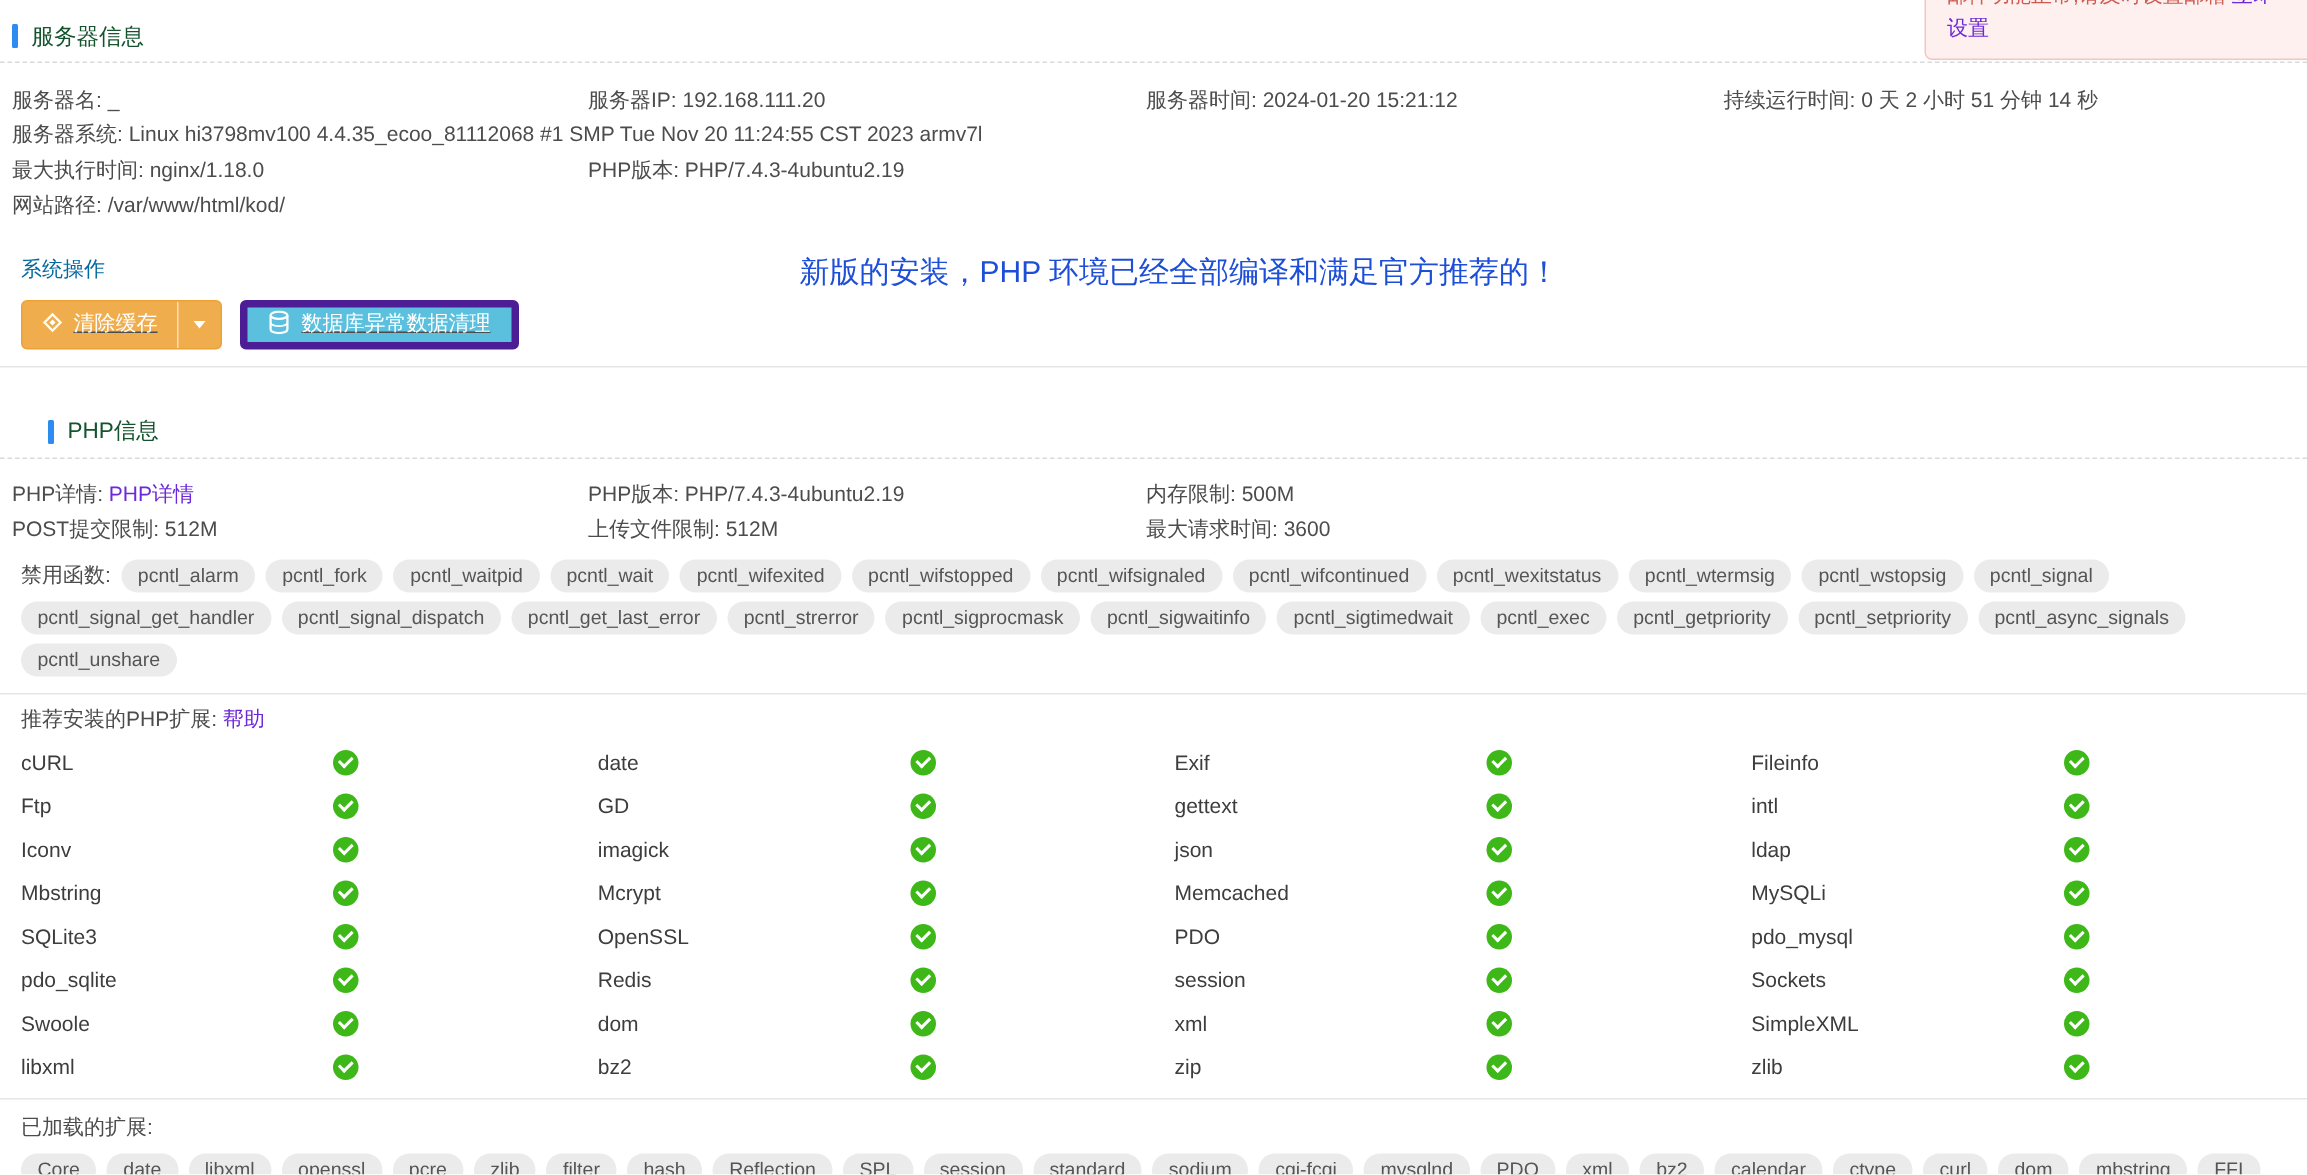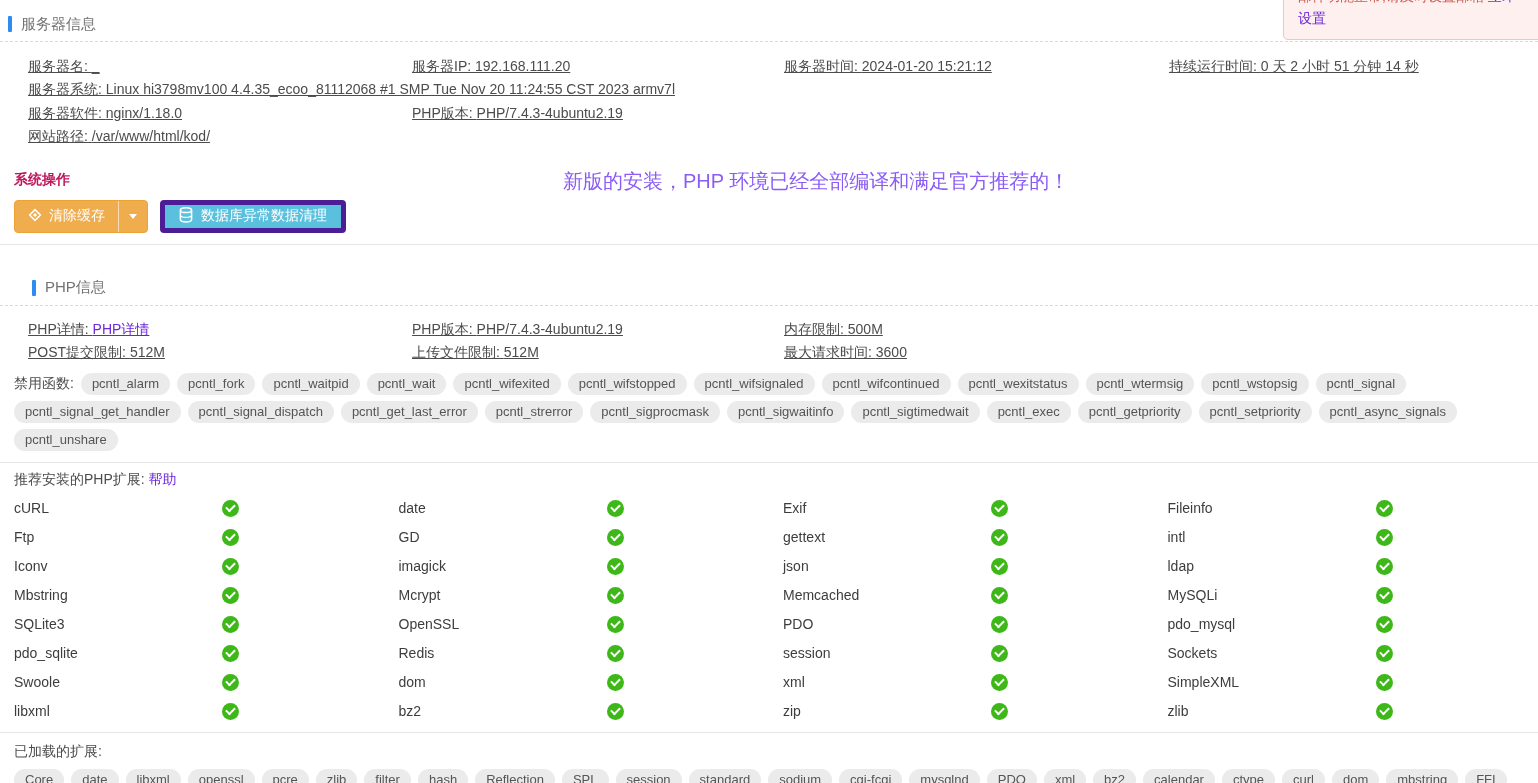--- a/index.html
+++ b/index.html
@@ -4,40 +4,40 @@
 <style>
   * { margin:0; padding:0; box-sizing:border-box; }
   html,body { background:#fff; }
   .page {
     position:relative; width:1538px; height:783px; overflow:hidden; background:#fff;
     font-family:"Liberation Sans","DejaVu Sans",sans-serif; color:#4c4c4c;
   }
   
   .sec-head { display:flex; align-items:center; gap:9px; margin:14px 0 0 8px; height:20px; }
   .sec-bar { width:4px; height:16px; background:#2d8cf0; border-radius:1px; }
-  .sec-title { font-size:15px; color:#737373; }
+  .sec-title { font-size:15px; color:#14532d; }
   .dash-sep { border:none; border-top:1px dashed #dadada; margin-top:7px; }
   .solid-sep { border:none; border-top:1px solid #e6e6e6; }
 
   
   .info-grid { display:grid; grid-template-columns:384px 372px 385px 1fr; margin-top:13px; font-size:14px; }
-  .cell { line-height:23.4px; padding-left:28px; white-space:nowrap;text-decoration:underline; }
+  .cell { line-height:23.4px; padding-left:8px; white-space:nowrap; }
   .wide { grid-column:1 / -1; }
   .col1 { grid-column-start:1; }
   .link { color:#6d28d9; text-decoration:none; cursor:pointer; }
 
   
-  .sysops-title { margin:22px 0 0 14px; font-weight:bold; font-size:14px; color:#be185d; }
-  .btn-row { margin:11px 0 0 14px; display:flex; align-items:flex-end; gap:12px; }
+  .sysops-title { margin:22px 0 0 14px; font-weight:normal; font-size:14px; color:#0369a1; }
+  .btn-row { margin:11px 0 0 14px; display:flex; align-items:flex-end; gap:12px;text-decoration:underline; }
   .split-btn { display:inline-flex; height:33px; background:#f0ad4e; border:1px solid #eea236; border-radius:4px; color:#fff; font-size:14px; overflow:hidden; cursor:pointer; }
   .btn-main { display:flex; align-items:center; gap:7px; padding:0 13px; }
   .btn-caret { width:29px; display:flex; align-items:center; justify-content:center; border-left:1px solid rgba(255,255,255,.6); }
   .caret-down { width:0; height:0; border-left:4px solid transparent; border-right:4px solid transparent; border-top:5px solid #fff; }
   .btn-info { display:inline-flex; align-items:center; gap:8px; height:33px; padding:0 14px; background:#5bc0de; border:5px solid #4c1d95; border-radius:4px; color:#fff; font-size:14px; cursor:pointer; }
-  .red-note { position:absolute; left:563px; top:168px; font-size:20px; color:#8b5cf6; white-space:nowrap; }
+  .red-note { position:absolute; left:533px; top:168px; font-size:20px; color:#1d4ed8; white-space:nowrap; }
 
   
   .tags-line { margin:9px 14px 0 14px; display:flex; flex-wrap:wrap; align-items:center; gap:6px 7px; font-size:14px; }
   .repeat-host { display:contents; }
   .tag { background:#ebebeb; border-radius:11px; padding:3px 11px; font-size:13px; color:#555; line-height:16px; white-space:nowrap; }
   .rec-row { margin:8px 0 0 14px; font-size:14px; }
   .loaded-label { margin:10px 0 0 14px; font-size:14px; }
 
   
   .ext-grid { display:grid; grid-template-columns:384.5px 384.5px 384.5px 1fr; margin-top:5px; }
@@ -64,21 +64,21 @@
     <span class="sec-title">服务器信息</span>
   </div>
   <hr class="dash-sep">
 
   <div class="info-grid">
     <div class="cell"><span>服务器名: </span><span>_</span></div>
     <div class="cell"><span>服务器IP: </span><span>192.168.111.20</span></div>
     <div class="cell"><span>服务器时间: </span><span>2024-01-20 15:21:12</span></div>
     <div class="cell"><span>持续运行时间: </span><span>0 天 2 小时 51 分钟 14 秒</span></div>
     <div class="cell wide"><span>服务器系统: </span><span>Linux hi3798mv100 4.4.35_ecoo_81112068 #1 SMP Tue Nov 20 11:24:55 CST 2023 armv7l</span></div>
-    <div class="cell"><span>服务器软件: </span><span>nginx/1.18.0</span></div>
+    <div class="cell"><span>最大执行时间: </span><span>nginx/1.18.0</span></div>
     <div class="cell"><span>PHP版本: </span><span>PHP/7.4.3-4ubuntu2.19</span></div>
     <div class="cell wide"><span>网站路径: </span><span>/var/www/html/kod/</span></div>
   </div>
 
   <div class="sysops-title">系统操作</div>
   <div class="btn-row">
     <span class="split-btn">
       <span class="btn-main">
         <span><svg width="14" height="14" viewBox="0 0 14 14">
               <rect x="3.2" y="3.2" width="7.6" height="7.6" transform="rotate(45 7 7)" fill="none" stroke="#fff" stroke-width="1.5"></rect>

